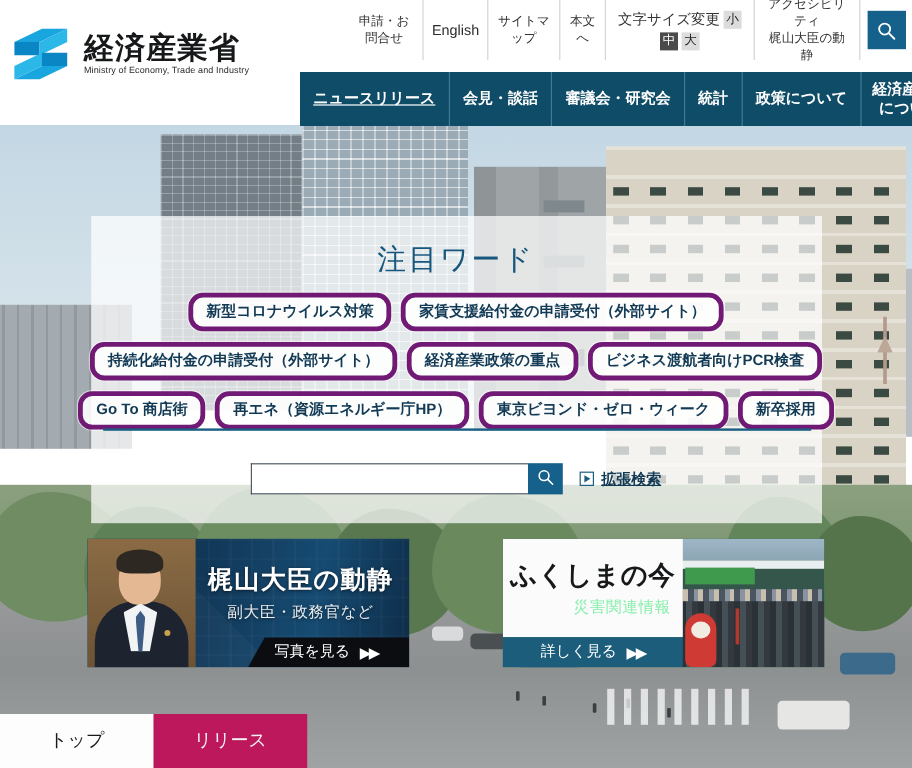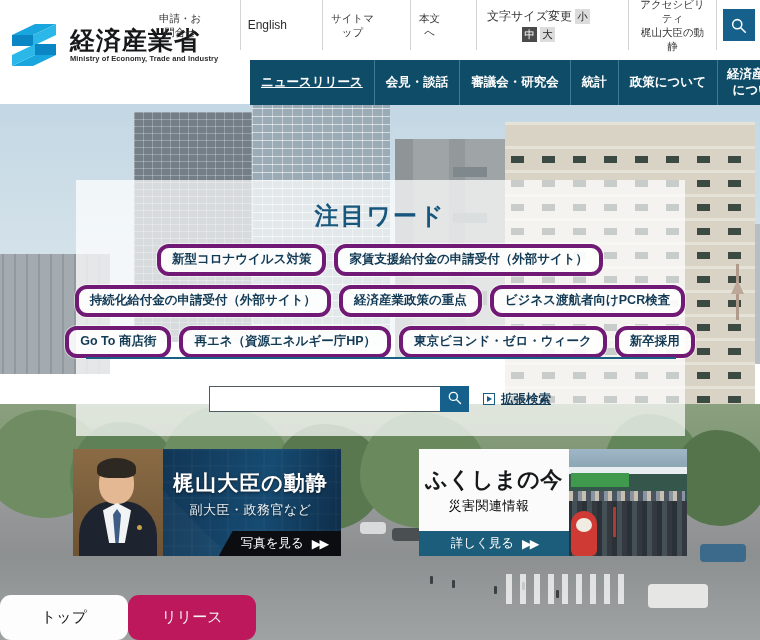--- a/index.html
+++ b/index.html
@@ -11,34 +11,33 @@
   }
   #page { position:relative; width:760px; height:640px; overflow:hidden; }
 
   
   .header { position:relative; width:760px; height:104px; background:#fff; z-index:20; }
 
   .logo-wrap { position:absolute; left:10px; top:22px; display:flex; align-items:center; }
   .logo-mark { width:48px; height:46px; position:relative; flex:0 0 auto; }
   .logo-text { margin-left:12px; }
   .logo-jp { font-size:25px; font-weight:700; color:#16181a; letter-spacing:1px; line-height:1.05; }
-  .logo-en { font-size:7.5px; font-weight:700; color:#2a2c2e; letter-spacing:0.1px; margin-top:1px; }
+  .logo-en { font-size:7.5px; font-weight:400; color:#2a2c2e; letter-spacing:0.1px; margin-top:1px; }
 
   
   .util-nav {
     position:absolute; right:0; top:0; height:50px;
     display:flex; align-items:stretch;
   }
   .util-item {
-    display:flex; align-items:center; justify-content:flex-end;
+    display:flex; align-items:center; justify-content:flex-start;
     text-align:center; font-size:10.5px; color:#333;
     padding:0 7px; line-height:1.35;
     border-left:1px solid #d4d4d4; cursor:pointer;
     min-width:34px;
-    margin-left:28px;
   }
   .util-item:first-child { border-left:none; }
   .util-label { display:block; }
   .util-en { font-size:12px; color:#2b2b2b; }
   .fontsize-box { display:flex; flex-wrap:wrap; align-items:center; justify-content:center; gap:3px; max-width:116px; }
   .fs-label { font-size:12px; color:#333; }
   .fs-btn {
     display:inline-block; width:15px; height:15px; line-height:15px;
     font-size:10.5px; text-align:center; background:#dcdcdc; color:#222; cursor:pointer;
   }
@@ -112,21 +111,21 @@
   
   .overlay-panel {
     position:absolute; left:76px; top:76px; width:609px; height:256px;
     background:rgba(255,255,255,0.72);
     z-index:3;
   }
 
   
   .feat-title {
     position:absolute; left:0; right:0; top:96px; text-align:center;
-    font-size:24px; font-weight:700; color:#17567d; letter-spacing:2px; z-index:6;
+    font-size:24px; font-weight:400; color:#17567d; letter-spacing:2px; z-index:6;
   }
   .tag-rows { position:absolute; left:0; right:0; top:140px; z-index:6; }
   .tag-row { display:flex; justify-content:center; gap:8px; margin-bottom:9px; }
   .tag {
     display:inline-block; border:4px solid #701a75; border-radius:12px;
     background:rgba(255,255,255,.88);
     font-size:12.5px; font-weight:700; color:#123a55;
     padding:3px 11px 4px; white-space:nowrap; cursor:pointer;
     box-shadow:0 0 0 1px rgba(255,255,255,.5);
   }
@@ -175,21 +174,21 @@
   .bn-mosaic { position:absolute; left:82px; top:0; width:186px; height:107px; opacity:.3;
     background-image:
       linear-gradient(45deg, rgba(255,255,255,.10) 25%, transparent 25%),
       repeating-linear-gradient(to right, rgba(255,255,255,.09) 0 2px, transparent 2px 18px),
       repeating-linear-gradient(to bottom, rgba(255,255,255,.07) 0 2px, transparent 2px 16px); }
   .bn-min-title { position:absolute; left:95px; top:20px; width:165px; text-align:center;
     font-size:21px; font-weight:700; color:#fff; letter-spacing:1px; text-shadow:0 1px 3px rgba(0,0,0,.6); }
   .bn-min-sub { position:absolute; left:95px; top:52px; width:165px; text-align:center;
     font-size:13px; color:#e9eef2; letter-spacing:.5px; text-shadow:0 1px 3px rgba(0,0,0,.6); }
   .bn-min-cta {
-    position:absolute; right:0; bottom:0; height:25px; padding:0 14px 0 22px;
+    position:absolute; right:0; bottom:0; height:25px; padding:0 26px 0 22px;
     background:#0b0d10; display:flex; align-items:center; gap:8px;
     clip-path:polygon(14px 0, 100% 0, 100% 100%, 0 100%);
     text-align:center;
   }
   .bn-min-cta span { font-size:12.5px; color:#fff; }
 
   
   .bn-fukushima { background:#2e6f52; }
   .bn-f-photo { position:absolute; left:148px; top:0; width:120px; height:107px;
     background:linear-gradient(#9fb6c7 0%, #7f9ba6 28%, #5c7a62 55%, #6e7b66 100%); overflow:hidden; }
@@ -200,31 +199,31 @@
     background:repeating-linear-gradient(to right, #2a3238 0 5px, #454f56 5px 10px, #33393f 10px 15px); }
   .f-people-row { position:absolute; left:2px; top:42px; width:116px; height:16px;
     background:repeating-linear-gradient(to right, #c9bfae 0 4px, #4a5560 4px 9px, #8a93a0 9px 13px); }
   .f-mascot { position:absolute; left:4px; top:62px; width:26px; height:45px; background:#cf3b34; border-radius:13px 13px 6px 6px; }
   .f-mascot:after { content:""; position:absolute; left:5px; top:7px; width:16px; height:14px; background:#f0ece2; border-radius:50%; }
   .f-mascot:before { content:""; position:absolute; left:8px; top:11px; width:10px; height:5px; background:#2b2b2b; border-radius:3px; }
   .f-flag { position:absolute; left:46px; top:58px; width:3px; height:30px; background:#b03a2e; }
   .bn-f-card { position:absolute; left:0; top:0; width:150px; height:82px; background:#fbfbfb; }
   .bn-f-title { position:absolute; left:0; top:16px; width:150px; text-align:center;
     font-size:22px; font-weight:700; color:#16181a; letter-spacing:.5px; }
-  .bn-f-sub { position:absolute; left:0; top:48px; width:140px; text-align:center;
-    font-size:13px; color:#000000; letter-spacing:.5px; }
+  .bn-f-sub { position:absolute; left:0; top:48px; width:140px; text-align:right;
+    font-size:13px; color:#86efac; letter-spacing:.5px; }
   .bn-f-cta { position:absolute; left:0; top:82px; width:150px; height:25px; background:#1d5d7c;
     display:flex; align-items:center; justify-content:center; gap:8px; }
   .bn-f-cta span { font-size:12.5px; color:#fff; }
   .dbl-arrow { font-size:12px; color:#fff; letter-spacing:-2px; }
 
   
   .tabs { position:absolute; left:0; bottom:0; width:760px; height:45px; display:flex; z-index:8; }
   .tab { height:45px; display:flex; align-items:center; justify-content:center;
-    font-size:15px; cursor:pointer;border-radius:11px; }
+    font-size:15px; cursor:pointer; }
   .tab.active { width:128px; background:#fdfdfd; color:#16181a; }
   .tab.inactive { width:128px; background:#be185d; color:#f2f2f2; }
   .tabs-rest { flex:1; }
 </style>
 </head>
 <body>
 
 <div id="page">
 
   <div class="header">

